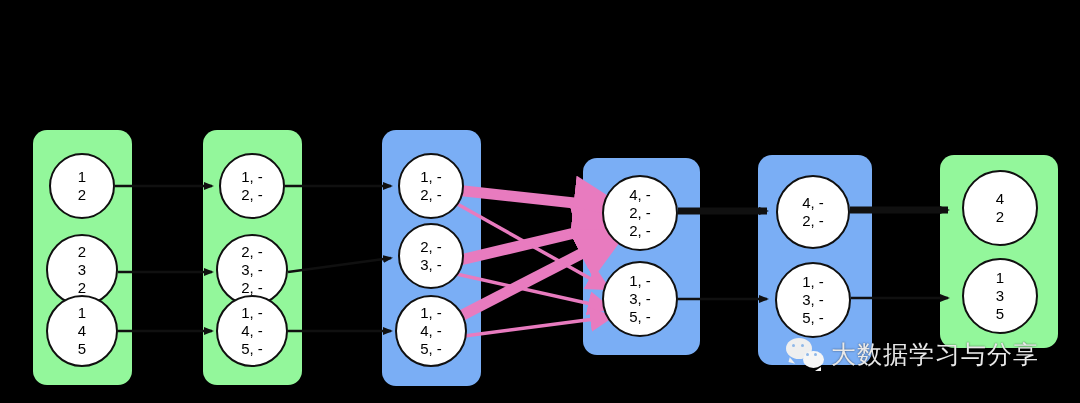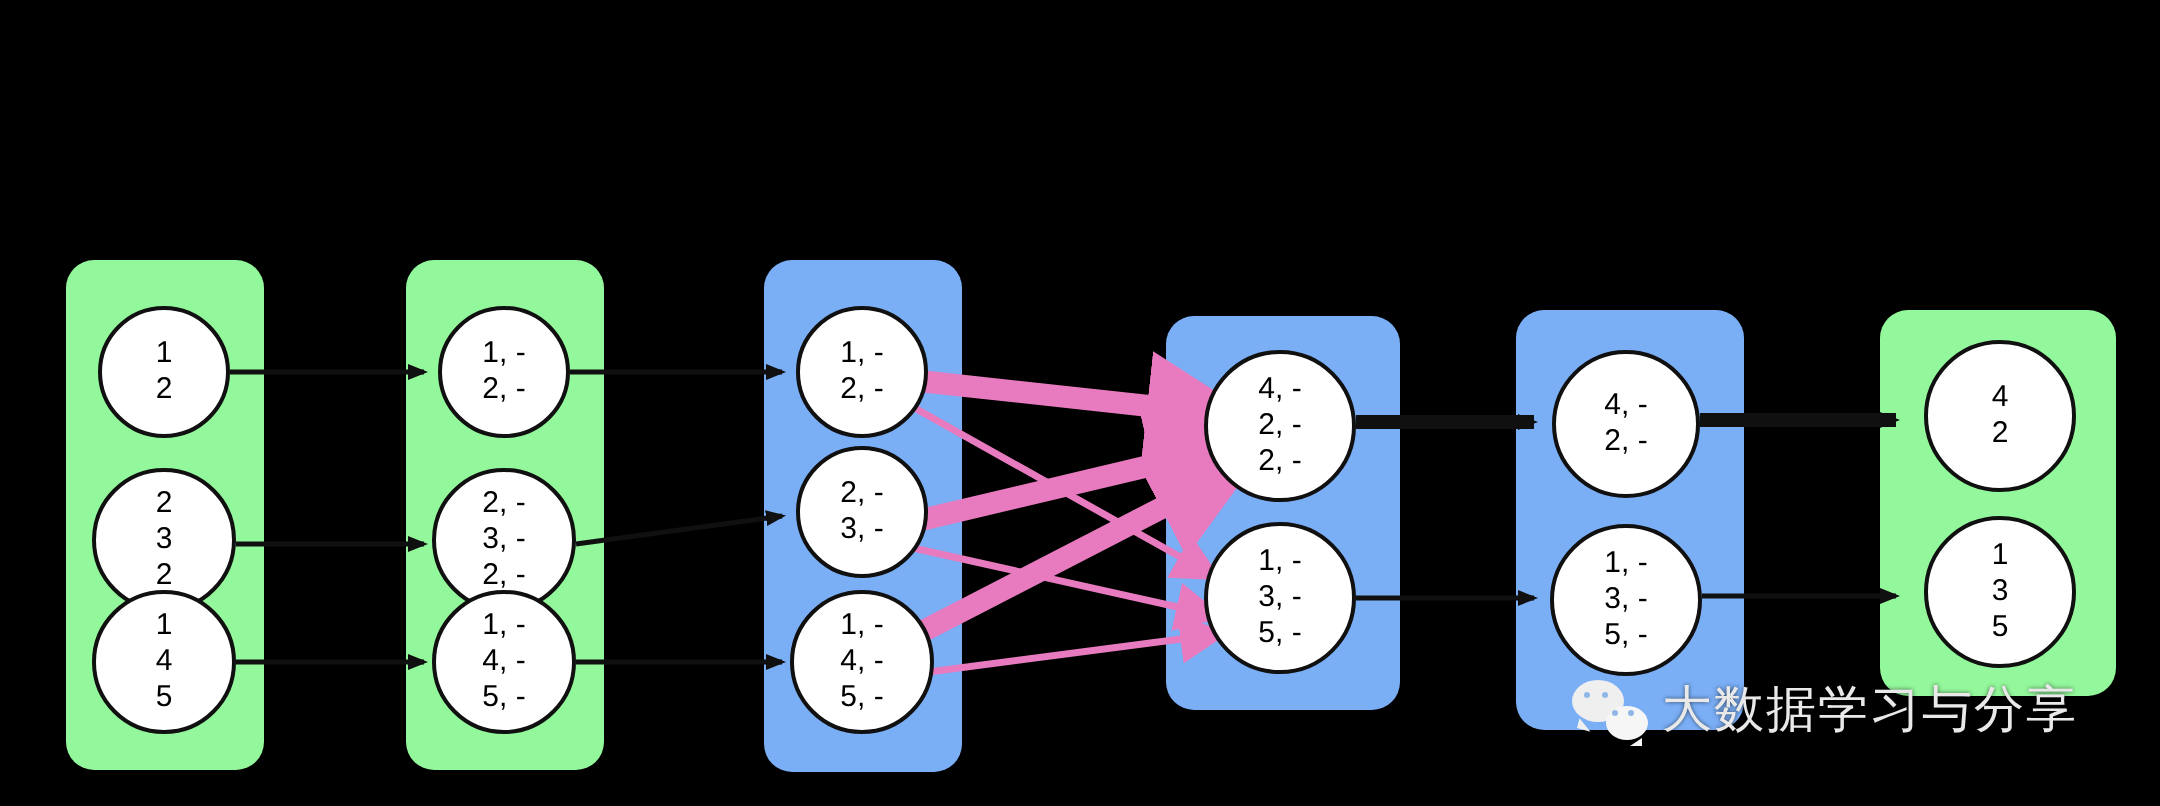--- a/index.html
+++ b/index.html
@@ -53,21 +53,21 @@
     pointer-events: none;
   }
   #edges { z-index: 2; }
   #arrows { z-index: 3; }
 
   #watermark {
     position: absolute;
     left: 786px;
     top: 338px;
     display: flex;
-    align-items: center;
+    align-items: flex-start;
     gap: 7px;
     z-index: 6;
   }
   #watermark .wm-text {
     color: #e9e9e9;
     font-size: 25px;
     letter-spacing: 1px;
     font-family: "DejaVu Sans", sans-serif;
     text-shadow: 0 0 2px rgba(0,0,0,0.6);
   }

